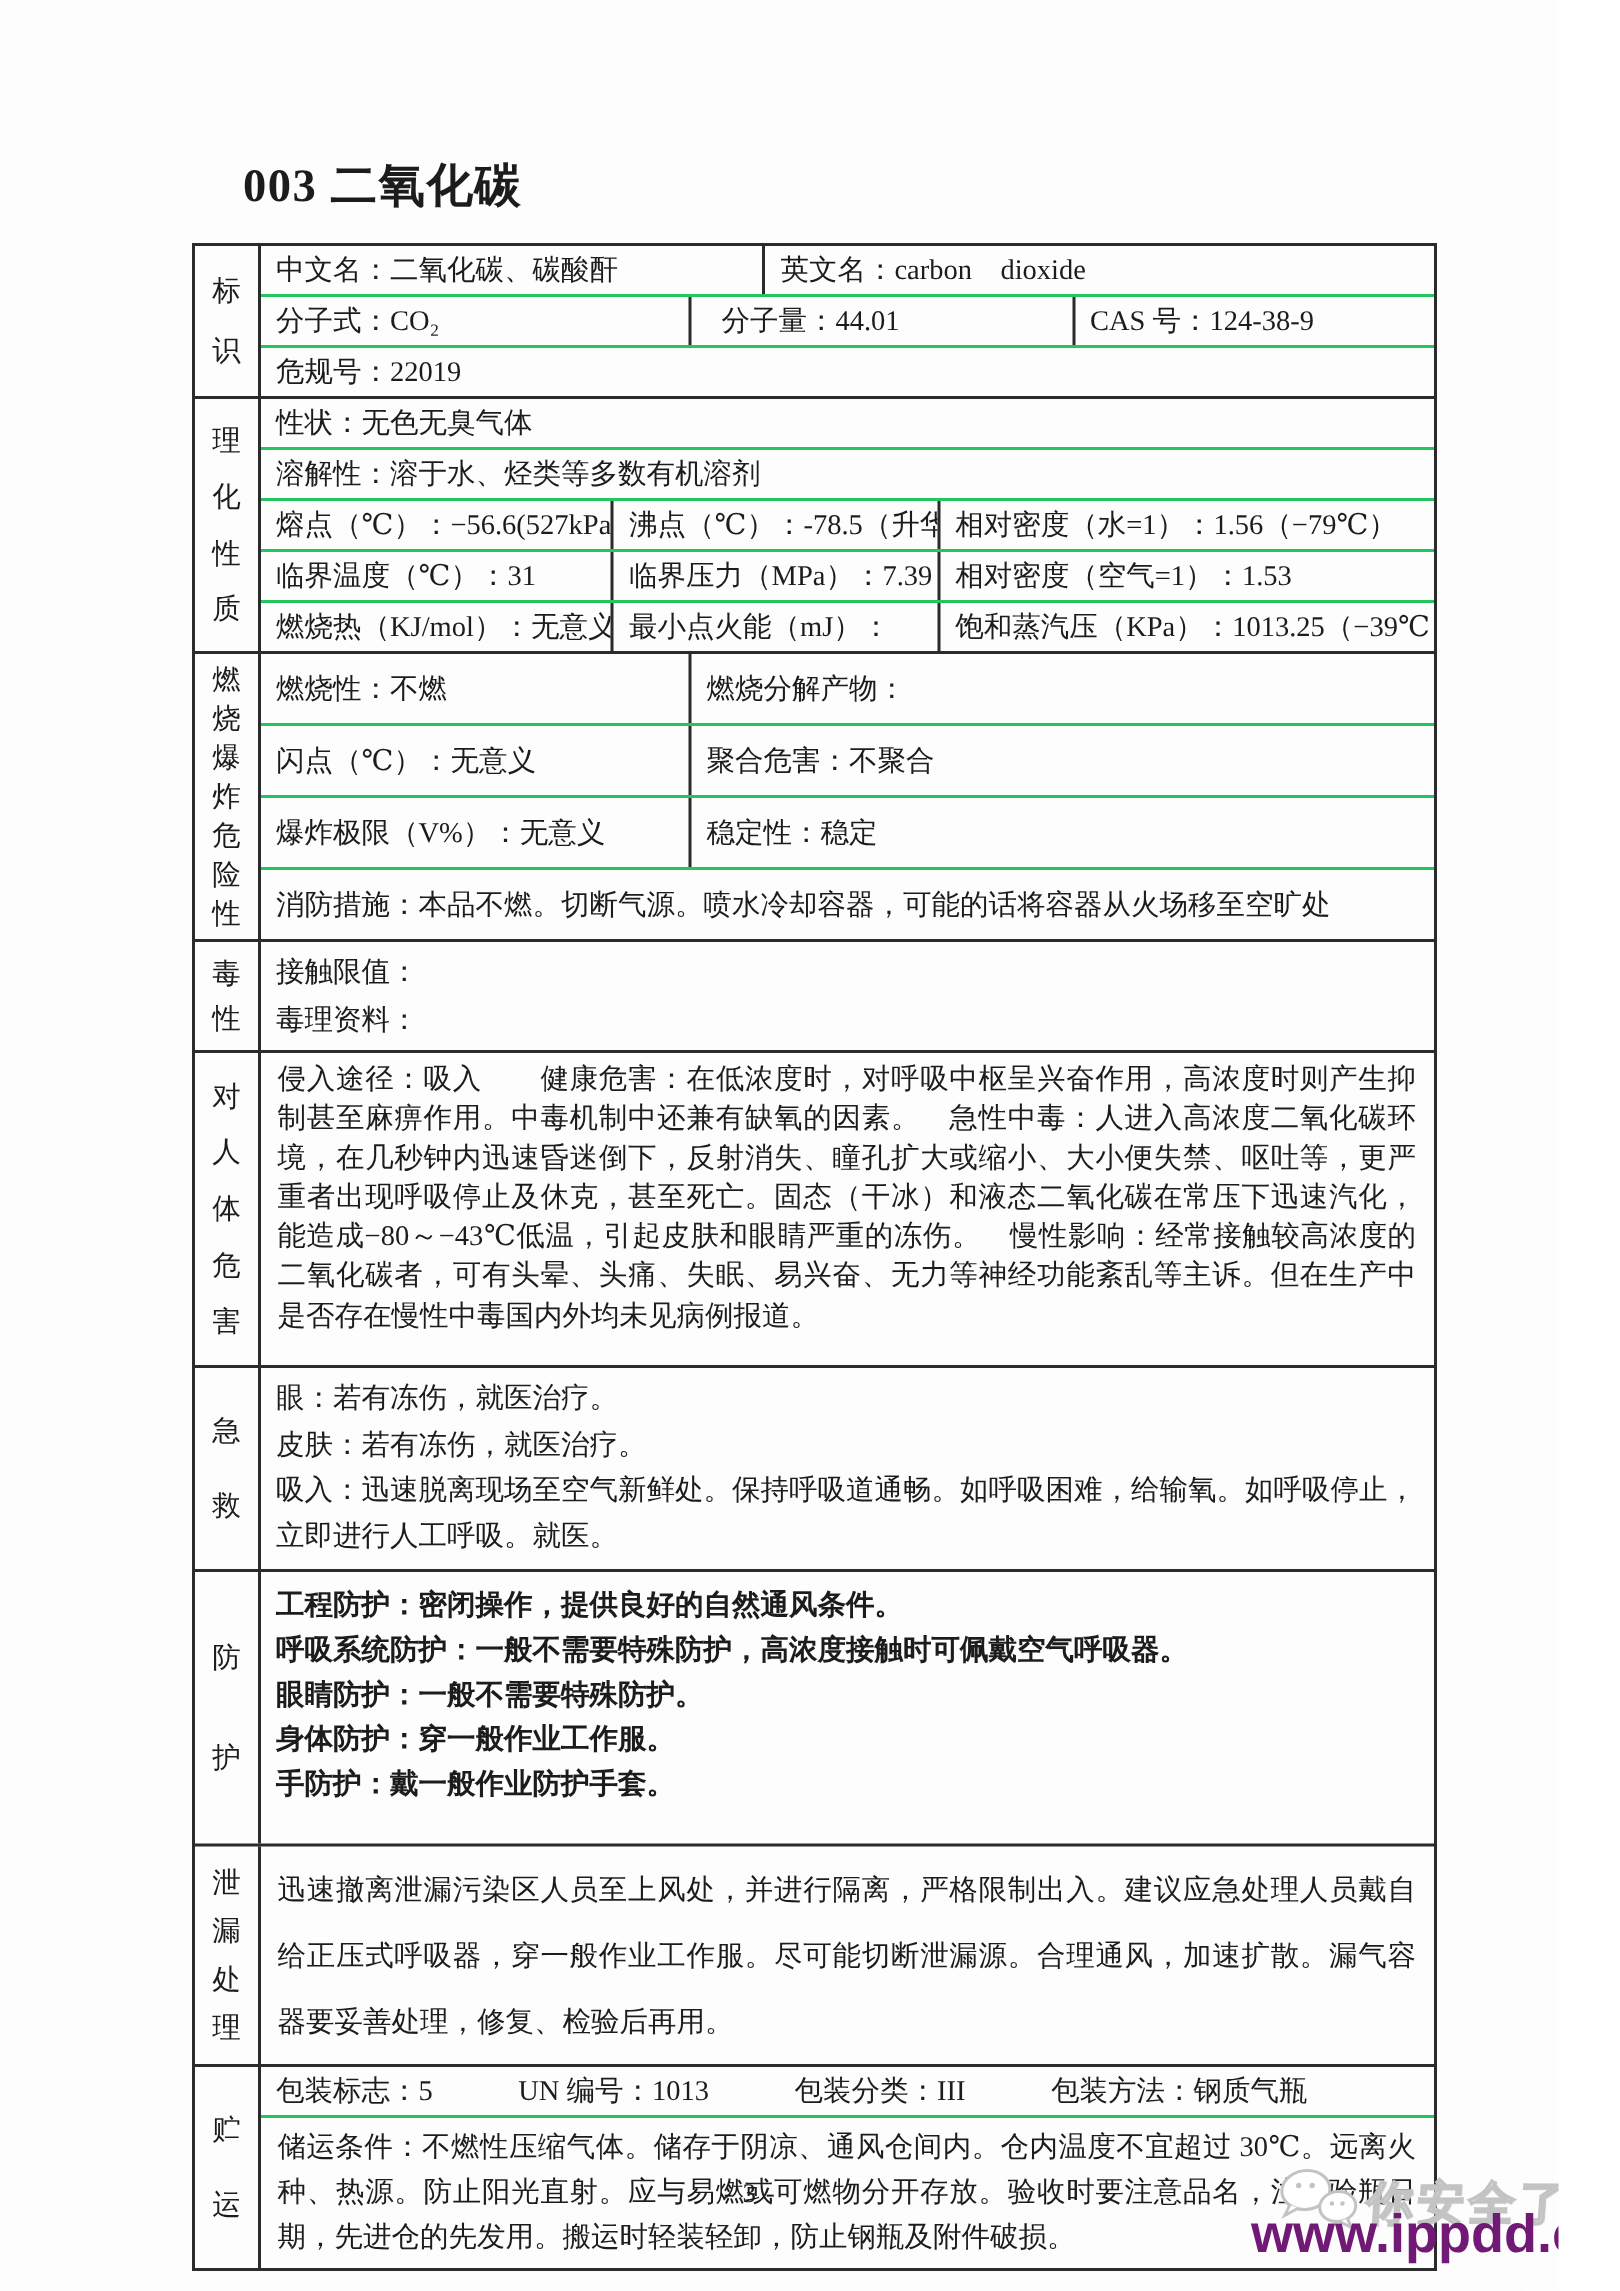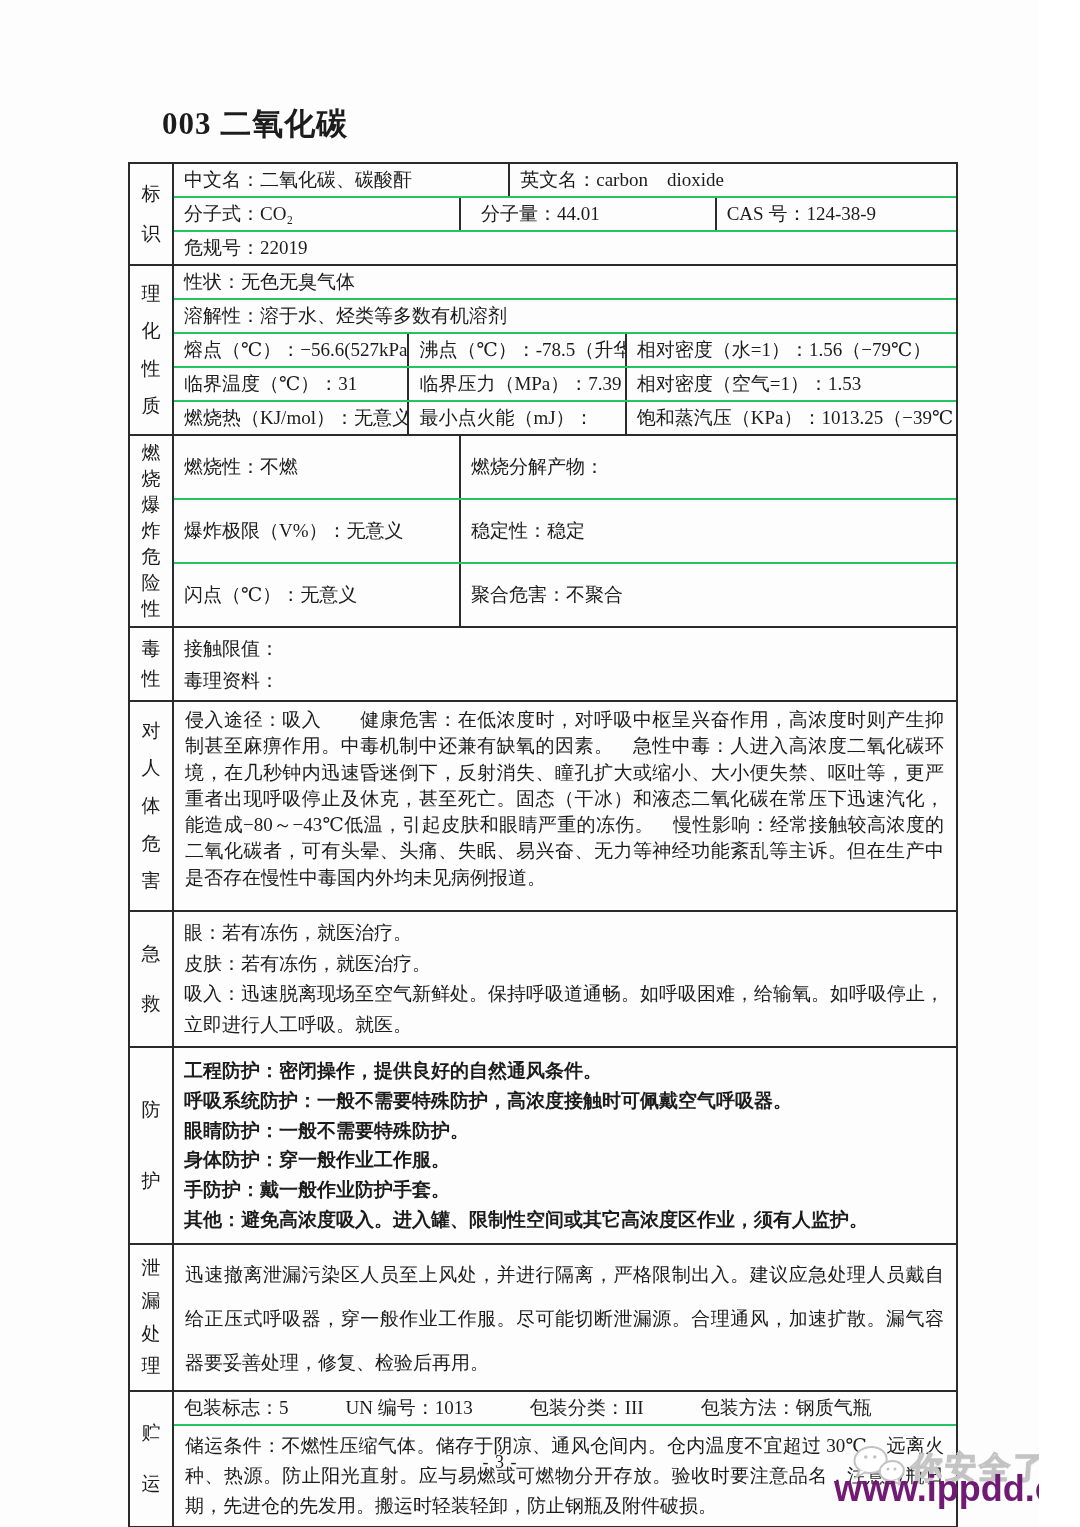--- a/index.html
+++ b/index.html
@@ -153,26 +153,29 @@
           <span>危</span>
           <span>险</span>
           <span>性</span>
         </div>
       <div class="content-col">
         <div class="t-row">
           <div class="t-cell f2a">燃烧性：不燃</div>
           <div class="t-cell last">燃烧分解产物：</div>
         </div>
         <div class="t-row">
+          <div class="t-cell f2a">闪点（℃）：无意义</div>
+          <div class="t-cell last">聚合危害：不聚合</div>
+        </div>
+        <div class="t-row">
           <div class="t-cell f2a">爆炸极限（V%）：无意义</div>
           <div class="t-cell last">稳定性：稳定</div>
         </div>
         <div class="t-row">
-          <div class="t-cell f2a">闪点（℃）：无意义</div>
-          <div class="t-cell last">聚合危害：不聚合</div>
+          <div class="t-cell last">消防措施：本品不燃。切断气源。喷水冷却容器，可能的话将容器从火场移至空旷处</div>
         </div>
       </div>
     </div>
 
     <div class="section">
       <div class="label-col">
           <span>毒</span>
           <span>性</span>
         </div>
       <div class="content-col">
@@ -222,21 +225,20 @@
           <span>护</span>
         </div>
       <div class="content-col">
         <div class="t-row">
           <div class="t-cell last lines-cell prot-cell">
             <div class="line">工程防护：密闭操作，提供良好的自然通风条件。</div>
             <div class="line">呼吸系统防护：一般不需要特殊防护，高浓度接触时可佩戴空气呼吸器。</div>
             <div class="line">眼睛防护：一般不需要特殊防护。</div>
             <div class="line">身体防护：穿一般作业工作服。</div>
             <div class="line">手防护：戴一般作业防护手套。</div>
-            <div class="line">其他：避免高浓度吸入。进入罐、限制性空间或其它高浓度区作业，须有人监护。</div>
           </div>
         </div>
       </div>
     </div>
 
     <div class="section">
       <div class="label-col">
           <span>泄</span>
           <span>漏</span>
           <span>处</span>

